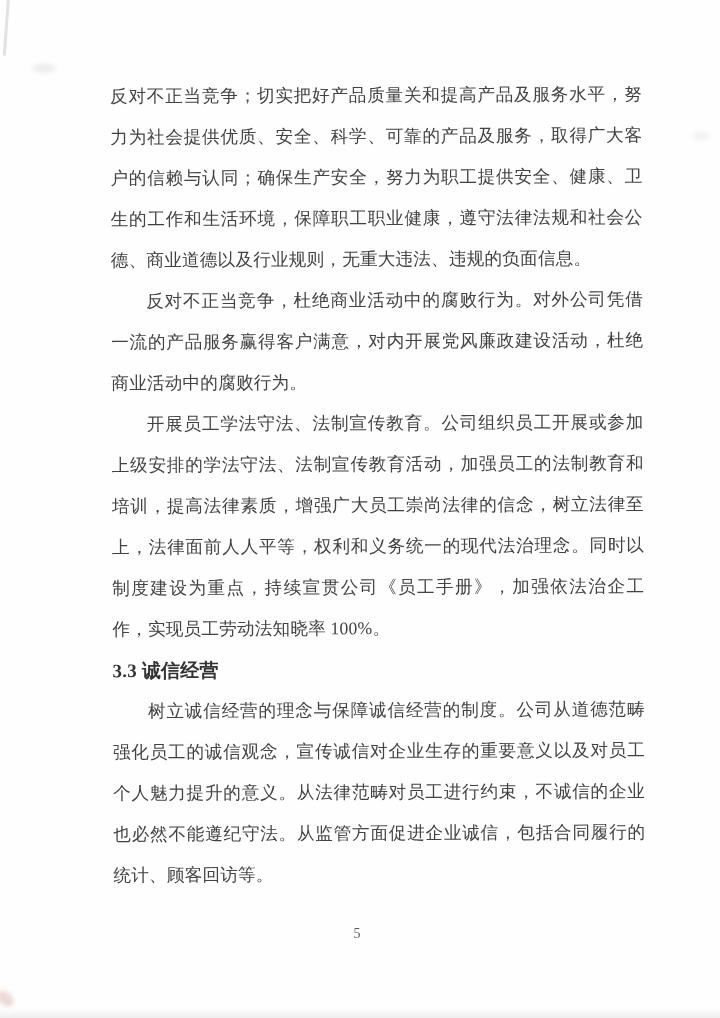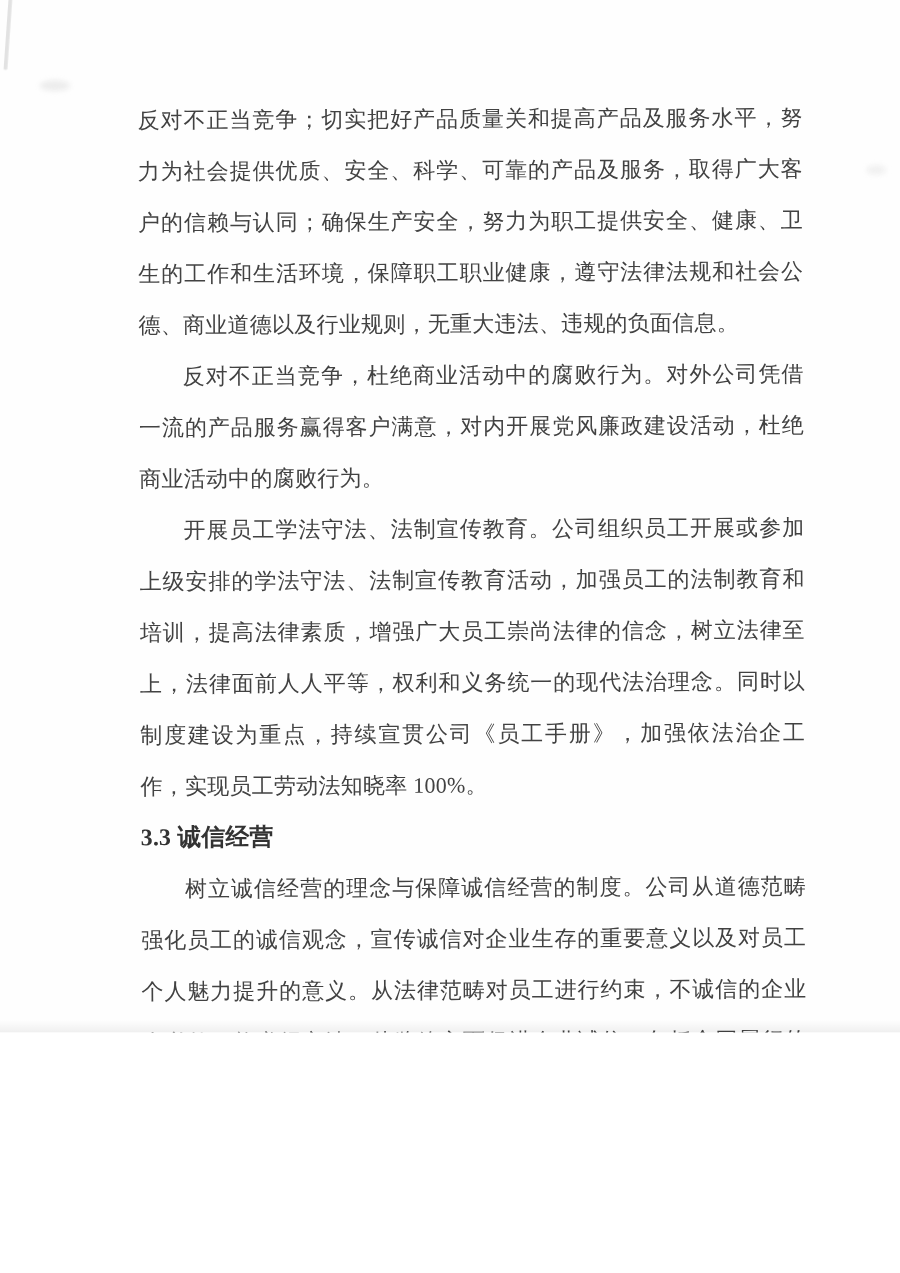--- a/index.html
+++ b/index.html
@@ -9,21 +9,21 @@
   }
   body {
     width: 720px;
     height: 1018px;
     overflow: hidden;
     font-family: "Liberation Serif", "DejaVu Serif", serif;
   }
   .page {
     position: relative;
     width: 720px;
-    height: 826px;
+    height: 1018px;
     background: #fefefe;
     overflow: hidden;
   }
   
   .content {
     position: absolute;
     left: 110px;
     top: 75px;
     width: 532px;
     transform: rotate(-0.25deg);

